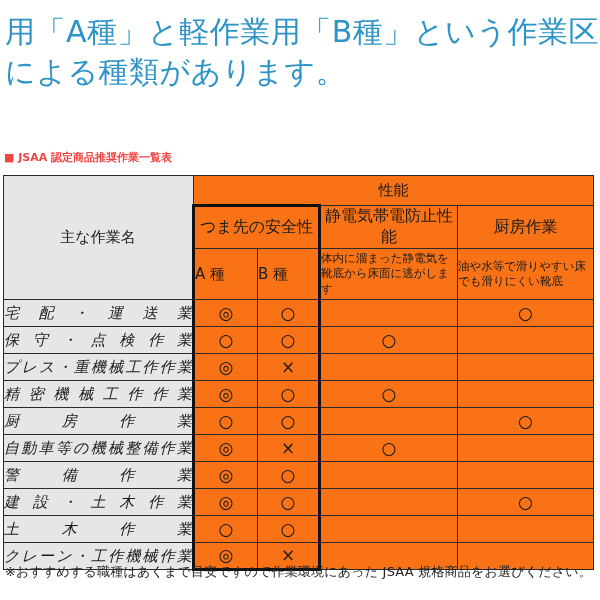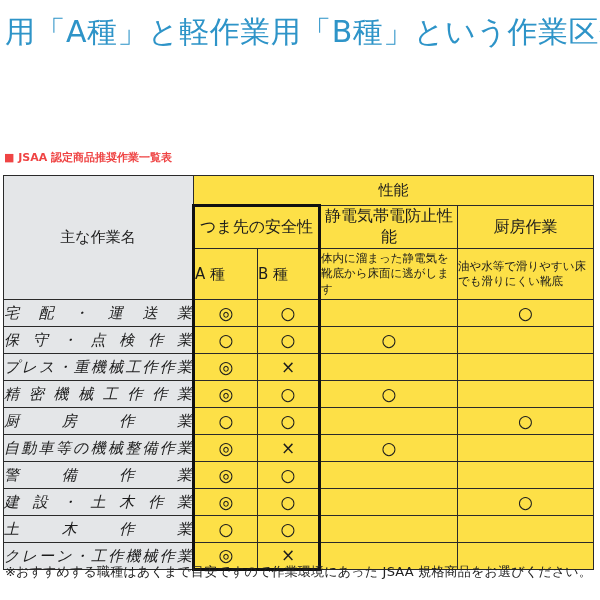--- a/index.html
+++ b/index.html
@@ -16,21 +16,21 @@
   .table-title{
     position:absolute;top:150px;left:4px;
     font-size:11px;font-weight:700;color:#ef4444;
   }
   table.jsaa{
     position:absolute;top:175px;left:3px;width:590px;
     border-collapse:collapse;table-layout:fixed;
   }
   table.jsaa th,table.jsaa td{
     border:1px solid #2a2a2a;font-weight:normal;
-    padding:0;vertical-align:middle;background:#fde047;
+    padding:0;vertical-align:middle;background:#f97316;
   }
   .gray{background:#e4e6e8 !important;}
   .corner{font-size:15px;text-align:center;margin-left:19px;}
   .h-group{height:28px;font-size:15px;text-align:center;}
   .h-main{height:28px;font-size:16px;text-align:center;}
   .h-sub{height:50px;font-size:15px;text-align:left;}
   .desc{font-size:11.5px;line-height:1.32;text-align:left;padding:2px 4px 2px 6px;}
   .lbl{
     font-size:15px;padding:0 7px;
     text-align:justify;text-align-last:justify;
@@ -45,20 +45,21 @@
   .footnote{
     position:absolute;top:563px;left:5px;right:4px;
     font-size:13px;color:#222;letter-spacing:0.2px;white-space:nowrap;
   }
 </style>
 </head>
 <body>
 
 <div class="heading">
   <div>用「A種」と軽作業用「B種」という作業区分</div>
+  <div>による種類があります。</div>
 </div>
 
 <div class="table-title">■ JSAA 認定商品推奨作業一覧表</div>
 
 <table class="jsaa">
   <colgroup>
     <col style="width:190px">
       <col style="width:64px">
       <col style="width:62px">
     <col style="width:138px">

